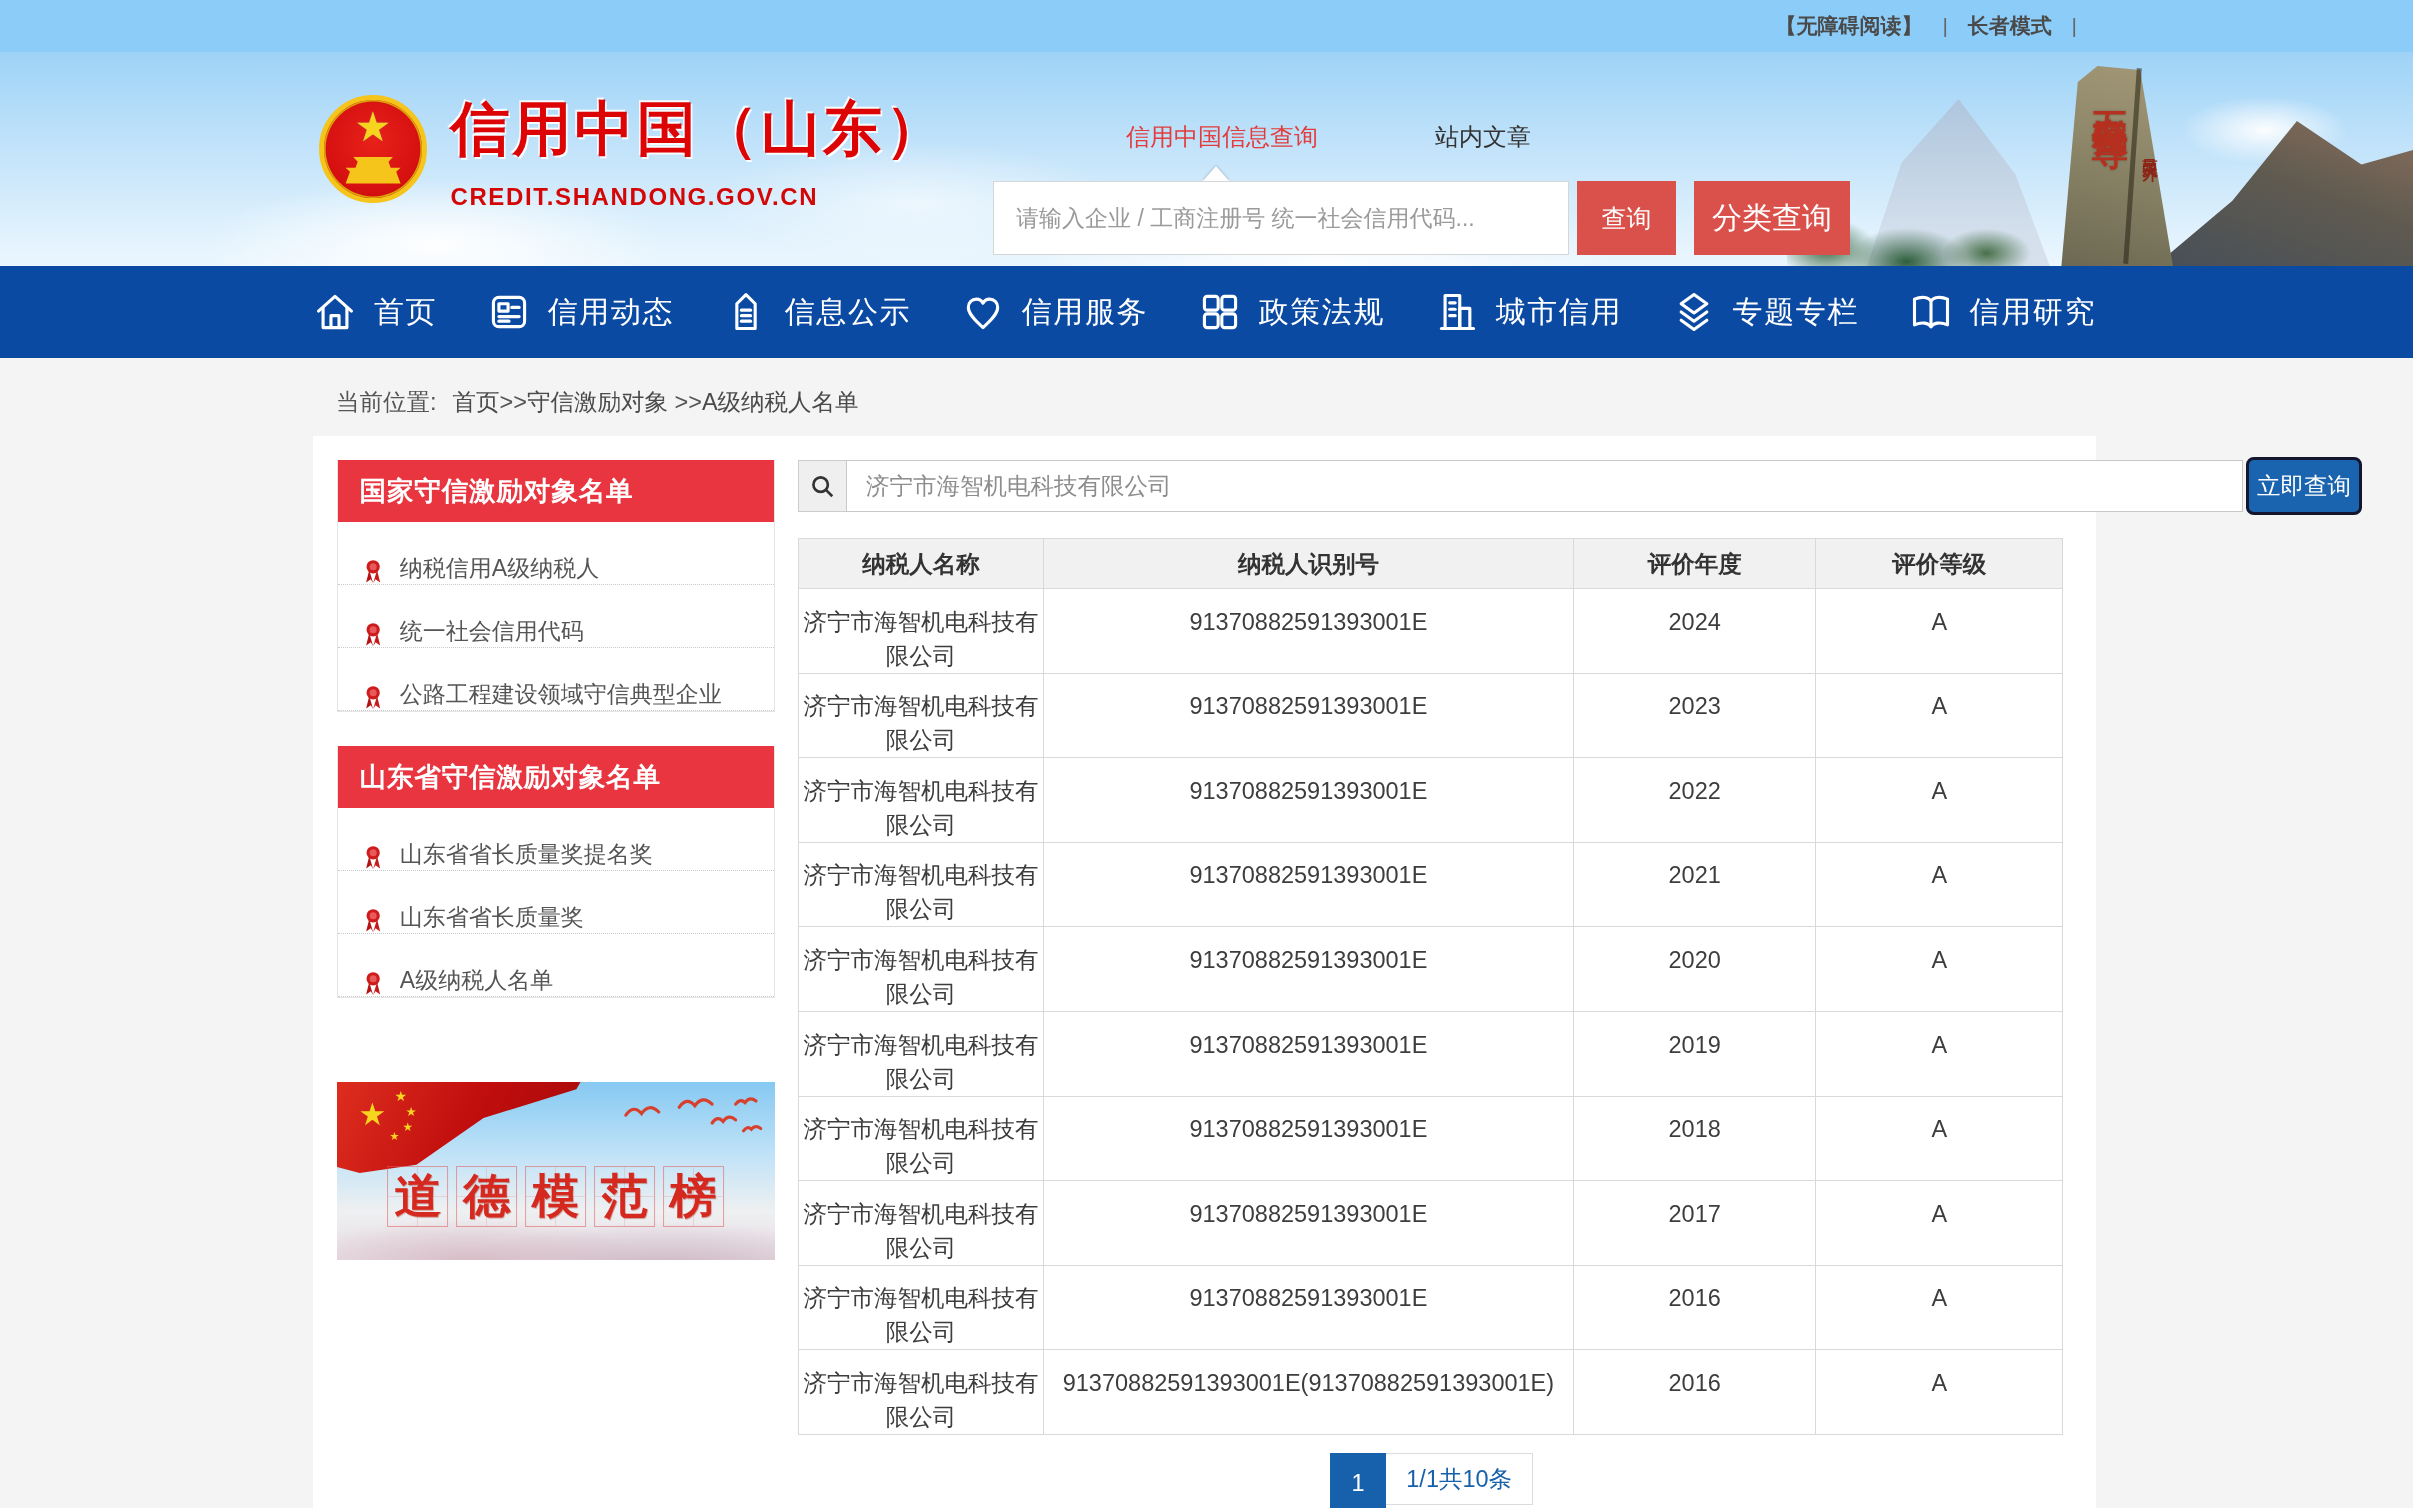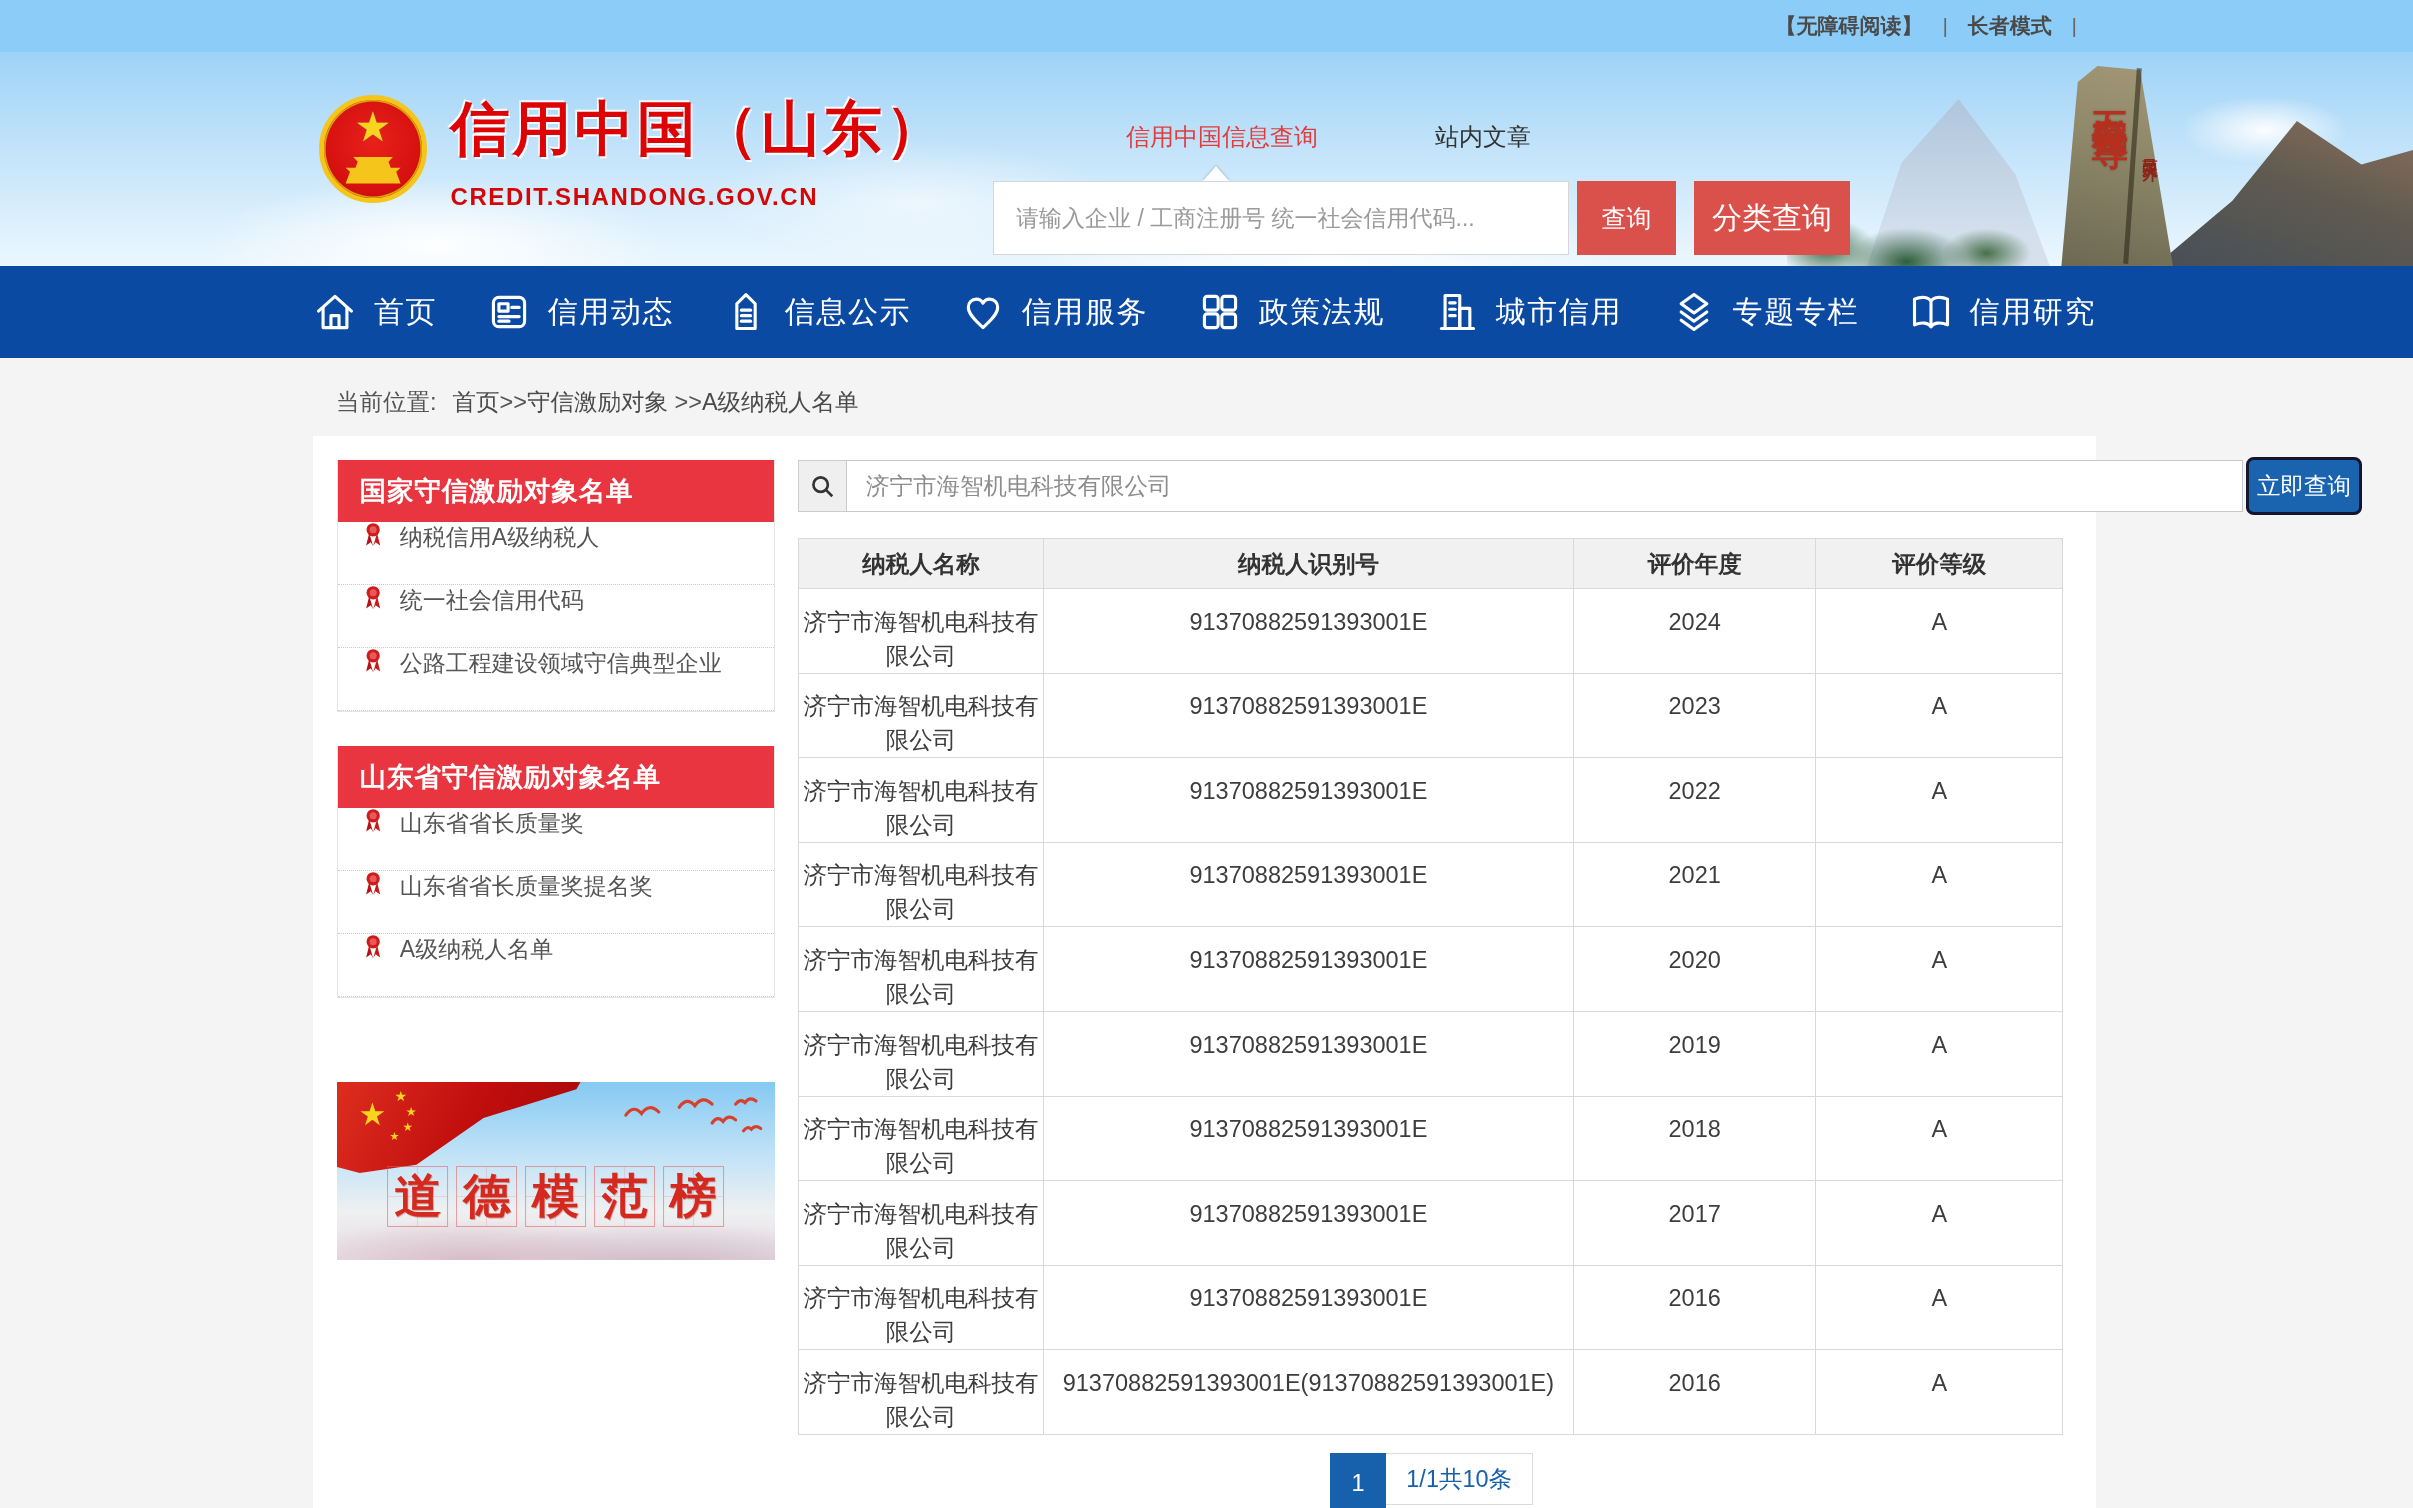--- a/index.html
+++ b/index.html
@@ -100,21 +100,21 @@
   .breadcrumb { position:absolute; left:336px; top:386px; font-size:23.5px; color:#555; }
   .breadcrumb .link { color:#4a4a4a; cursor:pointer; }
   .breadcrumb .cur { color:#4a4a4a; }
   
   .card { position:absolute; left:313px; top:436px; width:1783px; height:1095px; background:#fff; }
   
   .sidebar { position:absolute; left:23.5px; top:23.5px; width:438px; }
   .side-section { border:0.8px solid #e6e6e6; border-top:none; margin-bottom:34px; background:#fff; }
   .side-head { height:62px; background:#e8353f; color:#fff; font-size:26.6px; font-weight:bold;
     line-height:62px; padding-left:22px; letter-spacing:0.8px; }
-  .side-item { height:63px; display:flex; align-items:flex-start; padding-left:25px;
+  .side-item { height:63px; display:flex; align-items:flex-end; padding-left:25px;
     border-bottom:0.8px dotted #c9c9c9; cursor:pointer; }
   .side-item:last-child { border-bottom:0.8px dotted #c9c9c9; }
   .side-item svg { width:20.3px; height:25px; margin-right:17px; flex:0 0 auto; }
   .side-item .txt { font-size:23px; color:#555; }
   
   .banner { position:absolute; left:23.5px; top:646px; width:438px; height:178px; overflow:hidden; cursor:pointer;
     background:
       radial-gradient(ellipse 235px 55px at 30% 100%, rgba(213,186,196,.9), rgba(213,186,196,0) 75%),
       radial-gradient(ellipse 282px 63px at 75% 105%, rgba(199,176,189,.85), rgba(199,176,189,0) 75%),
       linear-gradient(180deg,#86c9f2 0%, #bfe2f7 40%, #eef0f2 72%, #e9dde4 100%); }
@@ -316,30 +316,30 @@
         </div>
         <div class="side-section">
           <div class="side-head">山东省守信激励对象名单</div>
           <div class="side-item">
             <svg viewBox="0 0 26 32">
               <polygon points="8,14 4,30 10,26 13,31" fill="#b51313"></polygon>
               <polygon points="18,14 22,30 16,26 13,31" fill="#c61a1a"></polygon>
               <circle cx="13" cy="10" r="8.5" fill="#cf1b1b"></circle>
               <circle cx="13" cy="10" r="4.5" fill="#e85a5a"></circle>
             </svg>
+            <span class="txt">山东省省长质量奖提名奖</span>
+          </div>
+          <div class="side-item">
+            <svg viewBox="0 0 26 32">
+              <polygon points="8,14 4,30 10,26 13,31" fill="#b51313"></polygon>
+              <polygon points="18,14 22,30 16,26 13,31" fill="#c61a1a"></polygon>
+              <circle cx="13" cy="10" r="8.5" fill="#cf1b1b"></circle>
+              <circle cx="13" cy="10" r="4.5" fill="#e85a5a"></circle>
+            </svg>
             <span class="txt">山东省省长质量奖</span>
-          </div>
-          <div class="side-item">
-            <svg viewBox="0 0 26 32">
-              <polygon points="8,14 4,30 10,26 13,31" fill="#b51313"></polygon>
-              <polygon points="18,14 22,30 16,26 13,31" fill="#c61a1a"></polygon>
-              <circle cx="13" cy="10" r="8.5" fill="#cf1b1b"></circle>
-              <circle cx="13" cy="10" r="4.5" fill="#e85a5a"></circle>
-            </svg>
-            <span class="txt">山东省省长质量奖提名奖</span>
           </div>
           <div class="side-item">
             <svg viewBox="0 0 26 32">
               <polygon points="8,14 4,30 10,26 13,31" fill="#b51313"></polygon>
               <polygon points="18,14 22,30 16,26 13,31" fill="#c61a1a"></polygon>
               <circle cx="13" cy="10" r="8.5" fill="#cf1b1b"></circle>
               <circle cx="13" cy="10" r="4.5" fill="#e85a5a"></circle>
             </svg>
             <span class="txt">A级纳税人名单</span>
           </div>

